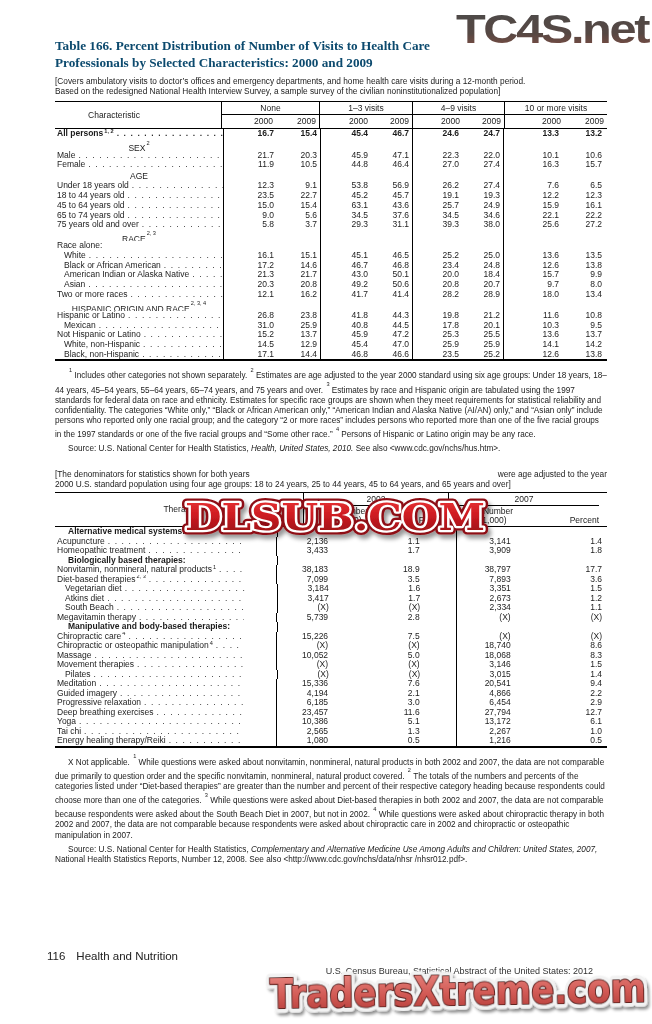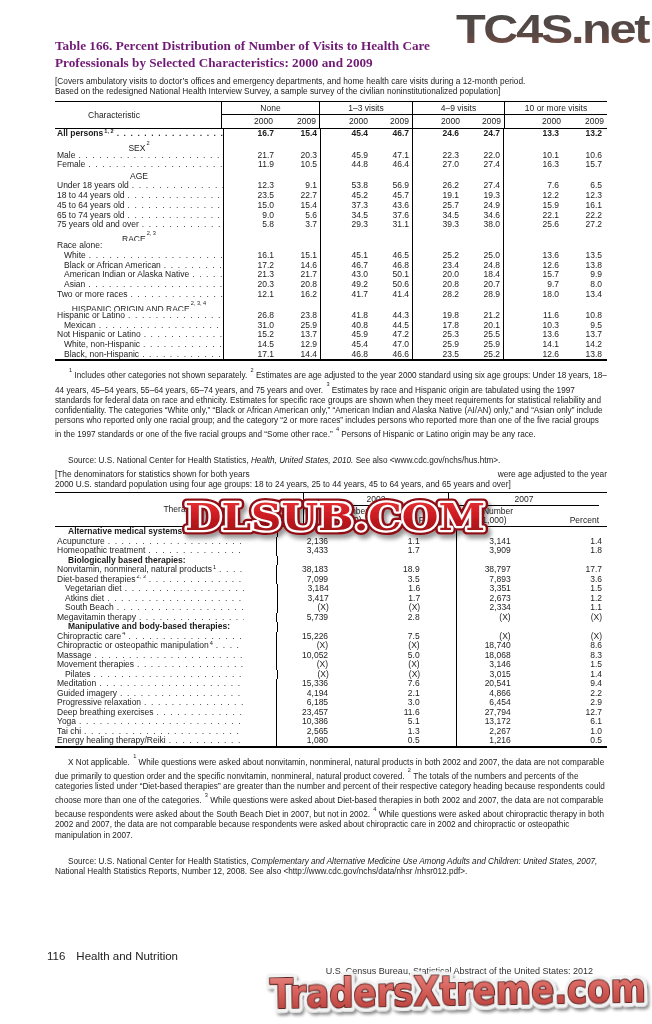--- a/index.html
+++ b/index.html
@@ -3,21 +3,21 @@
 <meta charset="utf-8">
 <style>
   html,body{margin:0;padding:0;}
   body{background:#e8e8e8;}
   .page{position:relative;width:652px;height:1024px;background:#ffffff;overflow:hidden;
         font-family:"Liberation Sans",sans-serif;color:#1c1c1c;}
   .sec{position:absolute;left:55px;width:552px;}
   .sec166{top:38px;}
   .sec167{top:464px;}
 
-  .ttl{font-family:"Liberation Serif",serif;font-weight:bold;font-size:13.2px;line-height:16.5px;color:#701a75;}
+  .ttl{font-family:"Liberation Serif",serif;font-weight:bold;font-size:13.2px;line-height:16.5px;color:#0c4a6e;}
   .sec167 .ttl{line-height:15.5px;}
   .bracket-note{font-size:8.3px;line-height:10.2px;margin-top:5px;color:#222;}
   .note-flex{display:flex;justify-content:space-between;}
 
   
   .tbl{margin-top:5px;}
   .tbl *{box-sizing:border-box;}
 
   
   .hd166{display:flex;border-top:1.2px solid #000;border-bottom:1.6px solid #000;gap:48px;}
@@ -57,21 +57,21 @@
   .r167{display:flex;height:9.5px;line-height:9.5px;font-size:8.5px;gap:32px;}
   .lc7{width:248px;display:flex;padding-left:2px;overflow:hidden;}
   .r167.sec-row .lc7{display:block;padding-left:13px;font-weight:bold;}
   .r167.ind .lc7{padding-left:10px;}
   .v7{text-align:right;}
   .v7.c7na{padding-right:20px;} .v7.c7pa{padding-right:4px;}
   .v7.c7nb{padding-right:16px;} .v7.c7pb{padding-right:5px;}
   .bl{border-left:1px solid #000;}
 
   .footnote{font-size:8.2px;line-height:10.3px;text-indent:13px;margin:6px 0 0 0;color:#1b1b1b;}
-  .footnote.src{margin-top:16px;}
+  .footnote.src{margin-top:4px;}
   .it{font-style:italic;}
 
   .page-footer-left{position:absolute;left:47px;top:950px;font-size:11.5px;color:#222;}
   .page-footer-left .chapter{margin-left:11px;}
   .credit{position:absolute;right:59px;top:966px;font-size:9px;color:#333;}
 
   
   .wm{position:absolute;overflow:visible;pointer-events:none;}
   .wm-tc4s{right:0px;top:4px;width:202px;height:50px;}
   .wm-dlsub{left:178px;top:484px;width:315px;height:64px;}
@@ -219,21 +219,21 @@
             <div class="v cw30 gs">12.2</div>
             <div class="v cw31">12.3</div>
           </div>
           <div class="r166">
             <div class="lc">
               <span class="lt">45 to 64 years old</span>
               <span class="ldr">. . . . . . . . . . . . . . . . . . . . . . . . . . . . . . . . . . . . . . . . . . . . . . . . . . . . . . . . . . . . . . . . . . . . . . . . . . . . . . . . . . . . . . . . . . </span>
             </div>
             <div class="v cw00 gs">15.0</div>
             <div class="v cw01">15.4</div>
-            <div class="v cw10 gs">37.3</div>
+            <div class="v cw10 gs">63.1</div>
             <div class="v cw11">43.6</div>
             <div class="v cw20 gs">25.7</div>
             <div class="v cw21">24.9</div>
             <div class="v cw30 gs">15.9</div>
             <div class="v cw31">16.1</div>
           </div>
           <div class="r166">
             <div class="lc">
               <span class="lt">65 to 74 years old</span>
               <span class="ldr">. . . . . . . . . . . . . . . . . . . . . . . . . . . . . . . . . . . . . . . . . . . . . . . . . . . . . . . . . . . . . . . . . . . . . . . . . . . . . . . . . . . . . . . . . . </span>

